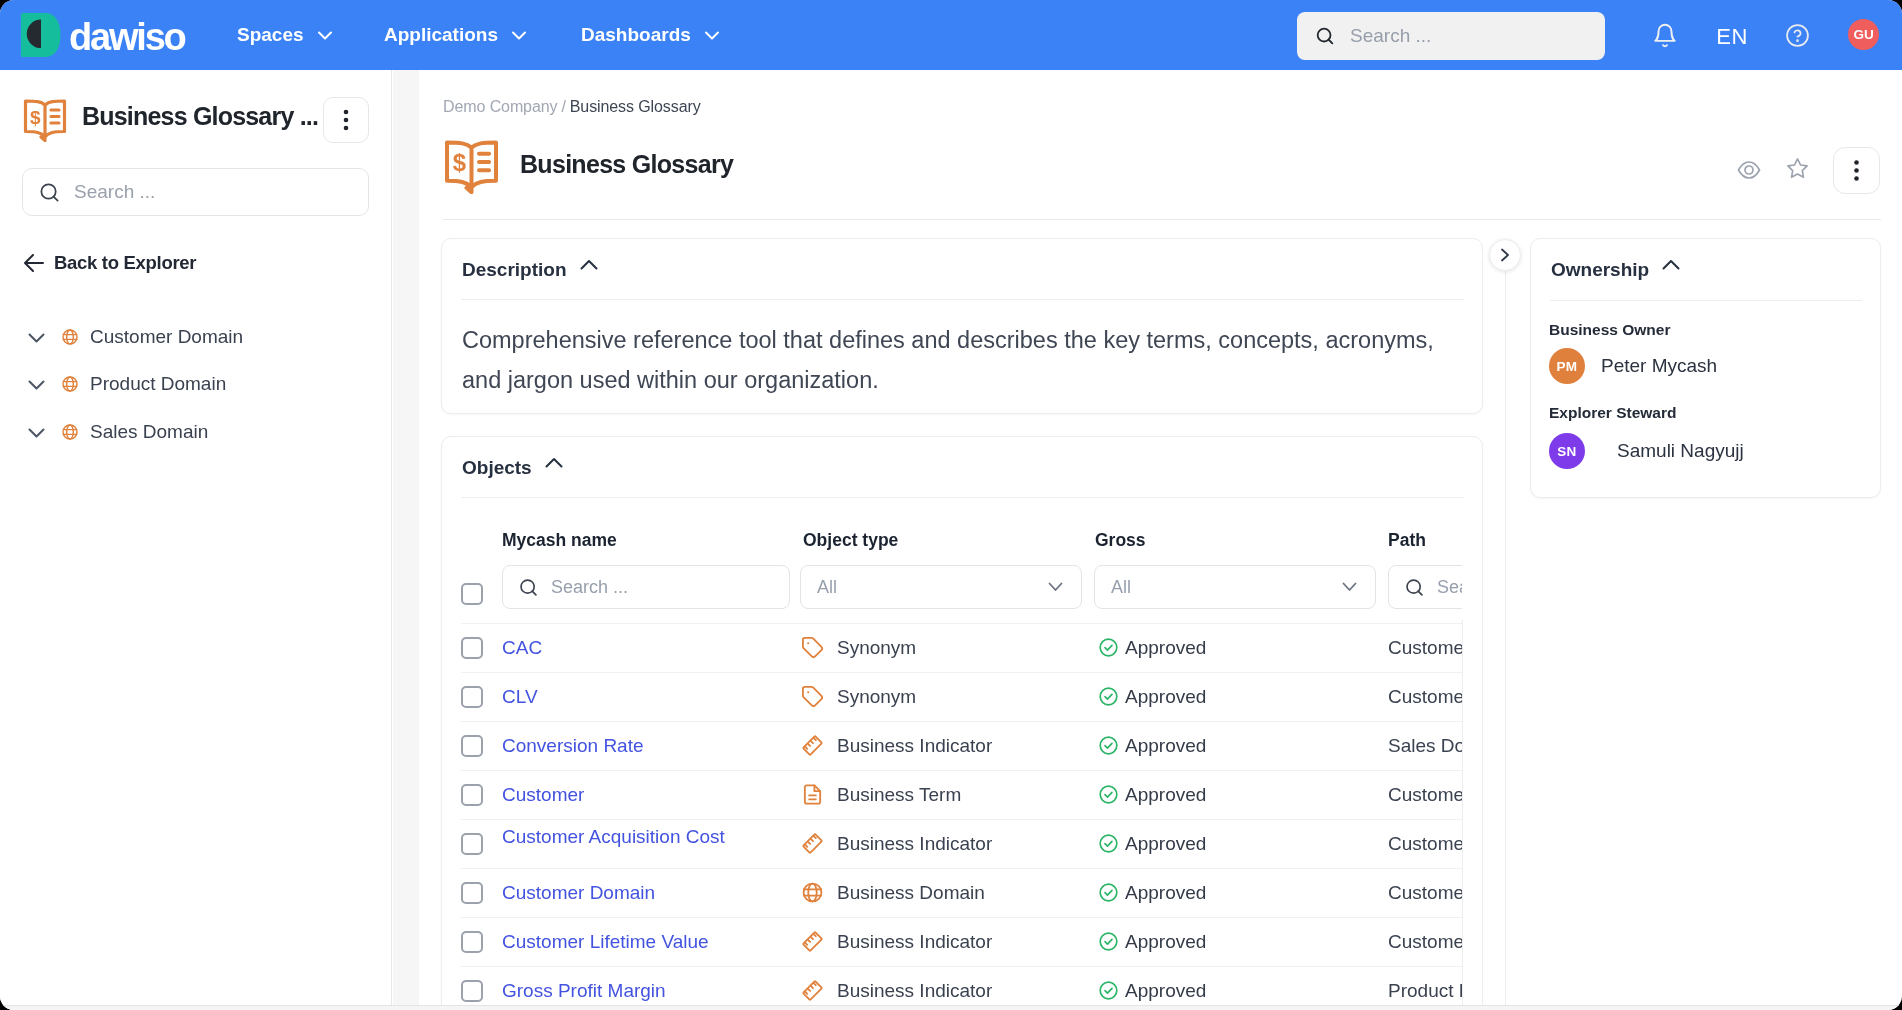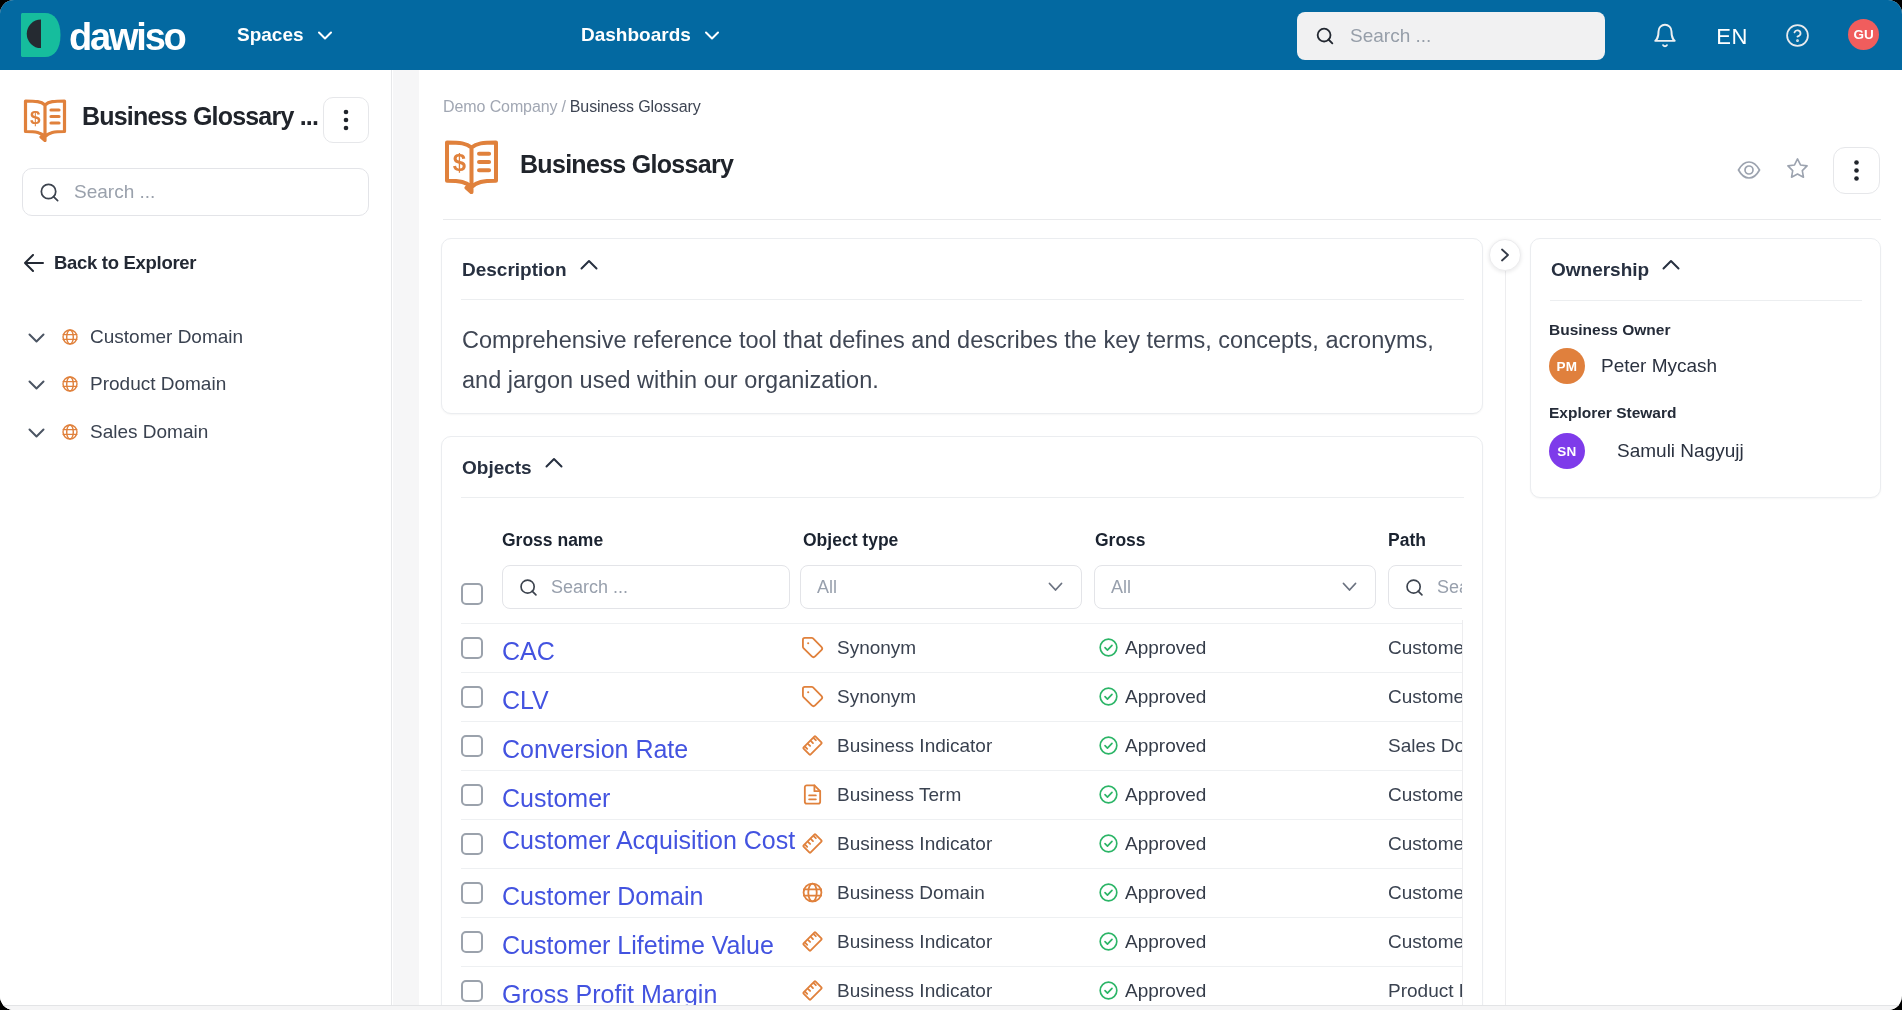--- a/index.html
+++ b/index.html
@@ -1,20 +1,20 @@
 <!DOCTYPE html>
 <html><head>
 <meta charset="utf-8">
 <style>
 * { margin:0; padding:0; box-sizing:border-box; }
 html,body { width:1902px; height:1010px; background:#000; font-family:"Liberation Sans", sans-serif; }
 .page { position:absolute; left:0; top:0; width:1902px; height:1010px; background:#fff; border-radius:14px; overflow:hidden; }
 .abs { position:absolute; }
 
-.nav { position:absolute; left:0; top:0; width:1902px; height:70px; background:#0369a1; }
+.nav { position:absolute; left:0; top:0; width:1902px; height:70px; background:#3b82f6; }
 .nav .logo-mark { position:absolute; left:22px; top:13px; }
 .nav .logo-text { position:absolute; left:69px; top:16px; font-size:38px; font-weight:bold; color:#fff; letter-spacing:-2.2px; }
 .navitem { position:absolute; top:0; height:70px; display:flex; align-items:center; color:#fff; font-size:19px; font-weight:700; }
 .navitem svg { margin-left:14px; }
 .trybtn { position:absolute; left:1035px; top:11px; width:218px; height:48px; background:#fff; border-radius:8px; display:flex; align-items:center; color:#232831; font-size:17.5px; font-weight:700; white-space:nowrap; }
 .navsearch { position:absolute; left:1297px; top:12px; width:308px; height:48px; background:#f1f1f2; border-radius:8px; display:flex; align-items:center; color:#969ea9; font-size:19px; }
 
 .side { position:absolute; left:0; top:70px; width:392px; height:940px; background:#fff; border-right:1px solid #e7e8ea; }
 .gutter { position:absolute; left:393px; top:70px; width:26px; height:940px; background:#f6f6f7; }
 .side-title { position:absolute; left:82px; top:102px; font-size:25px; font-weight:700; color:#20242b; letter-spacing:-0.8px; white-space:nowrap; }
@@ -29,21 +29,21 @@
 .hdr-divider { position:absolute; left:443px; top:219px; width:1438px; height:1px; background:#e9eaec; }
 .card { position:absolute; background:#fff; border:1px solid #ebedf0; border-radius:10px; box-shadow:0 1px 2px rgba(20,24,31,0.04); }
 .card-h { position:absolute; left:20px; top:20px; font-size:19px; font-weight:700; color:#273040; display:flex; align-items:flex-start; }
 .card-h svg { margin-left:13px; }
 .card-div { position:absolute; left:19px; height:1px; background:#eceef0; }
 
 .th { position:absolute; font-size:17.5px; font-weight:700; color:#1b2330; }
 .cb { position:absolute; width:22px; height:22px; border:2px solid #9ba2ac; border-radius:5px; background:#fff; }
 .fin { position:absolute; height:44px; border:1px solid #e3e4e8; border-radius:8px; background:#fff; display:flex; align-items:center; font-size:18px; color:#98a0ad; }
 .rowline { position:absolute; left:461px; width:1001px; height:1px; background:#eef0f2; }
-.lnk { position:absolute; font-size:25px; color:#4353e0; }
+.lnk { position:absolute; font-size:19px; color:#4353e0; }
 .typ { position:absolute; font-size:19px; color:#3a4250; }
 .stx { position:absolute; font-size:19px; color:#343b48; }
 .pth { position:absolute; left:1388px; font-size:19px; color:#3a4250; width:74px; overflow:hidden; white-space:nowrap; }
 .icn { position:absolute; }
 
 .vline { position:absolute; left:1505px; top:271px; width:1px; height:734px; background:#ededef; }
 .circbtn { position:absolute; left:1489px; top:239px; width:32px; height:32px; border-radius:50%; background:#fff; border:1px solid #ececee; box-shadow:0 1px 4px rgba(20,24,31,0.10); display:flex; align-items:center; justify-content:center; }
 .own-label { position:absolute; font-size:15.5px; font-weight:700; color:#242b38; }
 .avatar { position:absolute; width:36px; height:36px; border-radius:50%; color:#fff; font-size:13.5px; font-weight:700; display:flex; align-items:center; justify-content:center; letter-spacing:0.3px;text-align:center; }
 .own-name { position:absolute; left:1601px; font-size:19px; color:#2b3240; }
@@ -54,20 +54,23 @@
 <body>
 <div class="page">
 
   <div class="nav">
     <svg class="logo-mark" style="left:21px;top:13px" width="40" height="44" viewBox="0 0 40 44">
       <path d="M1.5,0 L24,0 C33.5,0 39.5,8 39.5,22 C39.5,36 33.5,44 24,44 L1.5,44 C0.7,44 0,43.3 0,42.5 L0,1.5 C0,0.7 0.7,0 1.5,0 Z" fill="#16bd9d"></path>
       <path d="M20,6.6 A 14.25 14.25 0 0 0 20,35.1 Z" fill="#252a31"></path>
     </svg>
     <div class="logo-text">dawiso</div>
     <div class="navitem" style="left:237px;">Spaces <svg width="14" height="9" viewBox="0 0 14 9">
+          <path d="M1 1.5 L7 7.5 L13 1.5" stroke="#fff" stroke-width="2" fill="none" stroke-linecap="round" stroke-linejoin="round"></path>
+        </svg></div>
+    <div class="navitem" style="left:384px;">Applications <svg width="14" height="9" viewBox="0 0 14 9">
           <path d="M1 1.5 L7 7.5 L13 1.5" stroke="#fff" stroke-width="2" fill="none" stroke-linecap="round" stroke-linejoin="round"></path>
         </svg></div>
     <div class="navitem" style="left:581px;">Dashboards <svg width="14" height="9" viewBox="0 0 14 9">
           <path d="M1 1.5 L7 7.5 L13 1.5" stroke="#fff" stroke-width="2" fill="none" stroke-linecap="round" stroke-linejoin="round"></path>
         </svg></div>
     <div class="navsearch"><svg style="margin:0 14px 0 17px" width="22" height="22" viewBox="0 0 24 24" fill="none" stroke="#232831" stroke-width="2" stroke-linecap="round">
           <circle cx="11" cy="11" r="7"></circle>
           <path d="M20 20l-4.2-4.2"></path>
         </svg>Search ...</div>
     <svg class="abs" style="left:1652px;top:22px" width="26" height="28" viewBox="0 0 24 26" fill="none" stroke="#eef0f2" stroke-width="1.8" stroke-linecap="round" stroke-linejoin="round">
@@ -170,21 +173,21 @@
     <div style="position:absolute;left:20px;top:81px;width:1002px;font-size:23.5px;line-height:40px;color:#3f4654;">Comprehensive reference tool that defines and describes the key terms, concepts, acronyms, and jargon used within our organization.</div>
   </div>
 
   <div class="card" style="left:441px;top:436px;width:1042px;height:600px;">
     <div class="card-h">Objects <svg width="18" height="11" viewBox="0 0 18 11" fill="none" stroke="#273040" stroke-width="2" stroke-linecap="round" stroke-linejoin="round">
           <path d="M1.5 9.5 L9 2 L16.5 9.5"></path>
         </svg></div>
     <div class="card-div" style="top:60px;width:1003px;"></div>
   </div>
 
-  <div class="th" style="left:502px;top:530px;">Gross name</div>
+  <div class="th" style="left:502px;top:530px;">Mycash name</div>
   <div class="th" style="left:803px;top:530px;">Object type</div>
   <div class="th" style="left:1095px;top:530px;">Gross</div>
   <div class="th" style="left:1388px;top:530px;">Path</div>
   <div class="cb" style="left:461px;top:583px;"></div>
   <div class="fin" style="left:502px;top:565px;width:288px;"><svg style="margin:0 12px 0 15px" width="21" height="21" viewBox="0 0 24 24" fill="none" stroke="#3c434e" stroke-width="1.9" stroke-linecap="round">
         <circle cx="11" cy="11" r="7.5"></circle>
         <path d="M20.5 20.5l-4.3-4.3"></path>
       </svg>Search ...</div>
   <div class="fin" style="left:800px;top:565px;width:282px;">
       <span style="margin-left:16px;">All</span>

